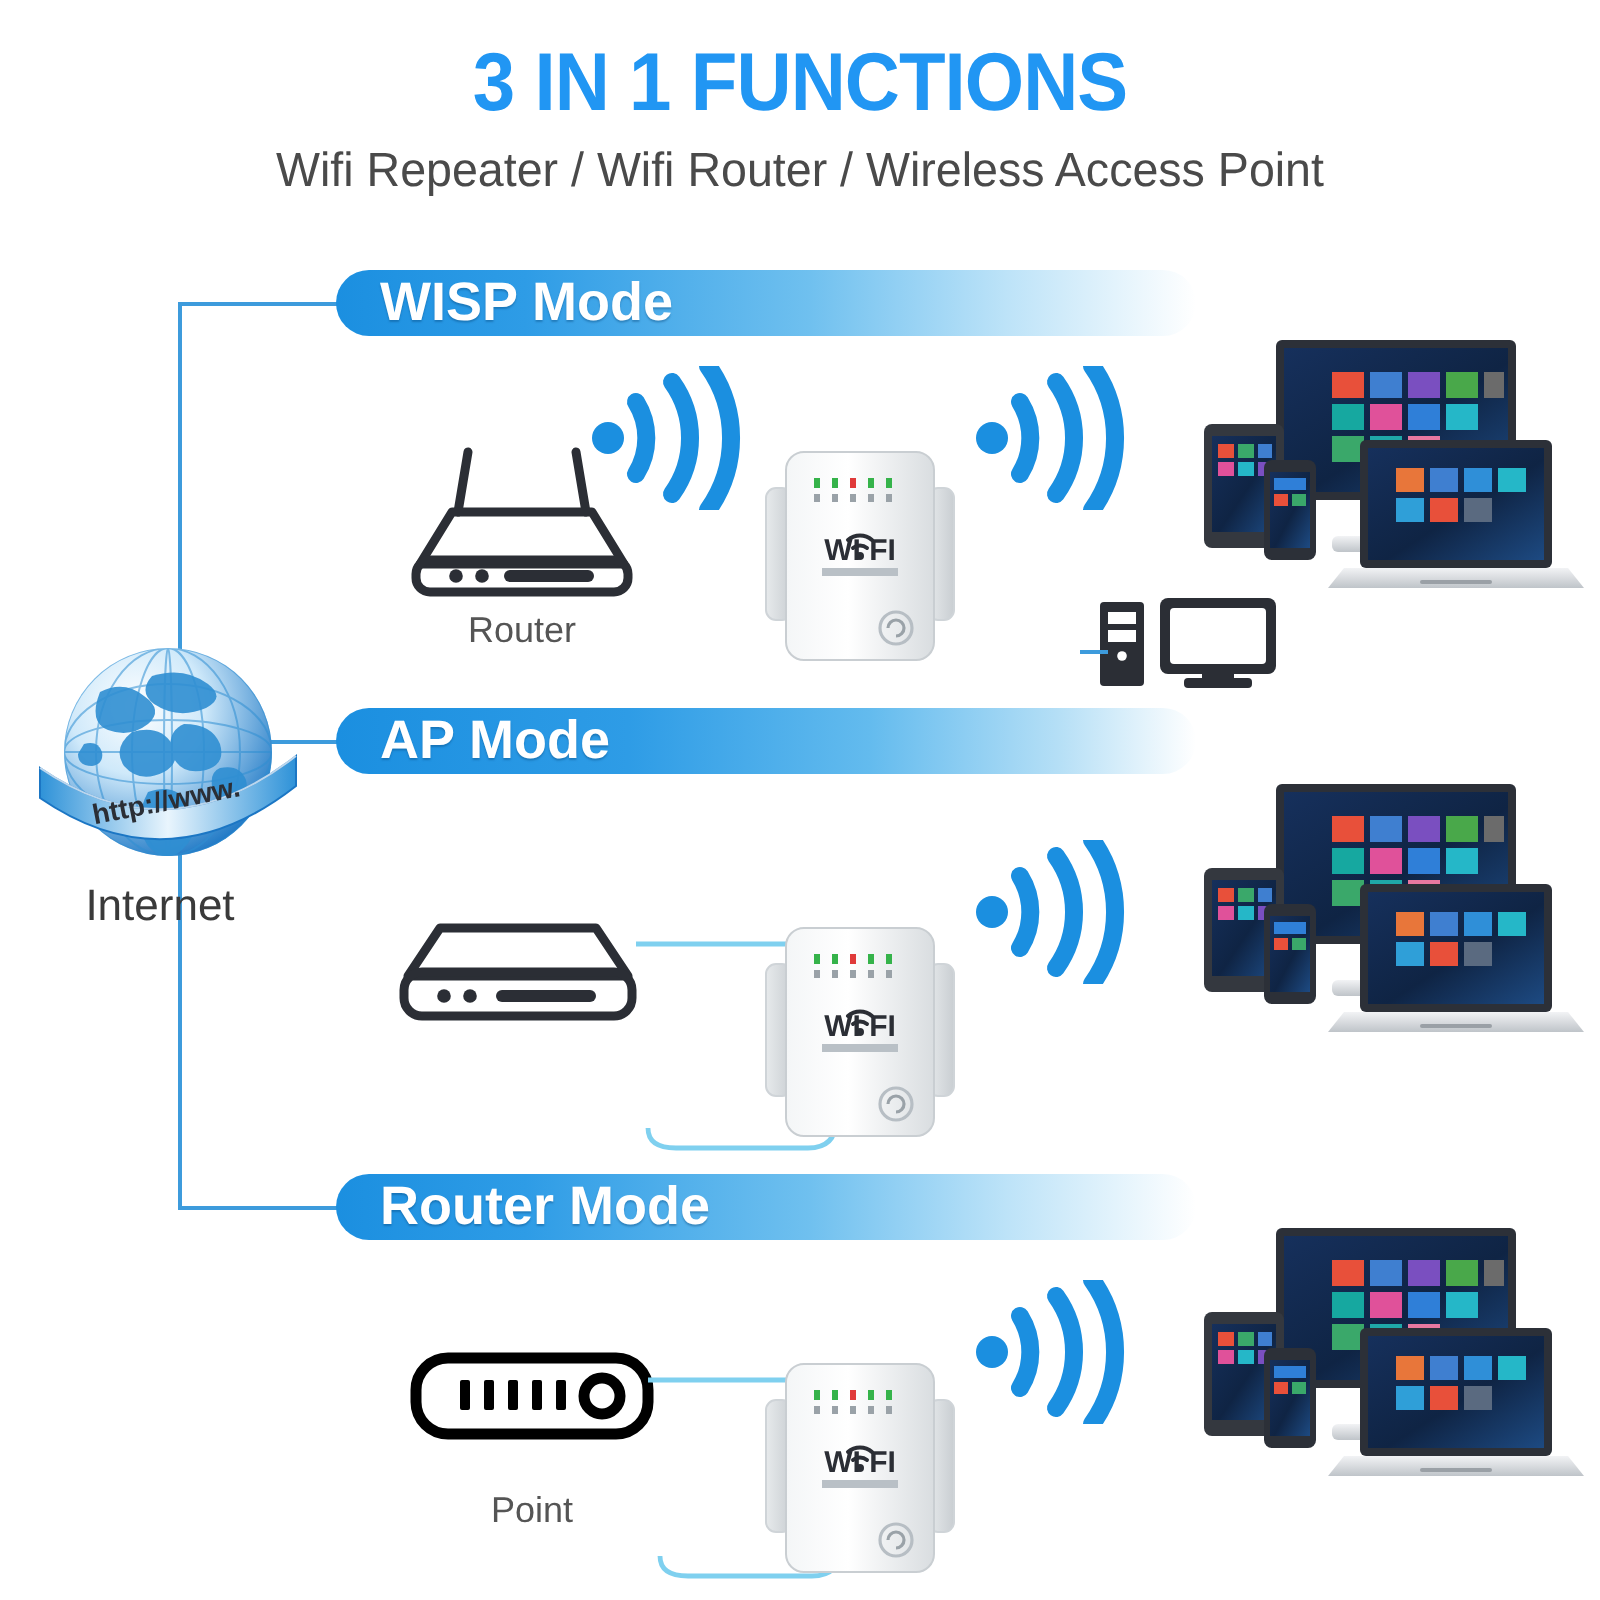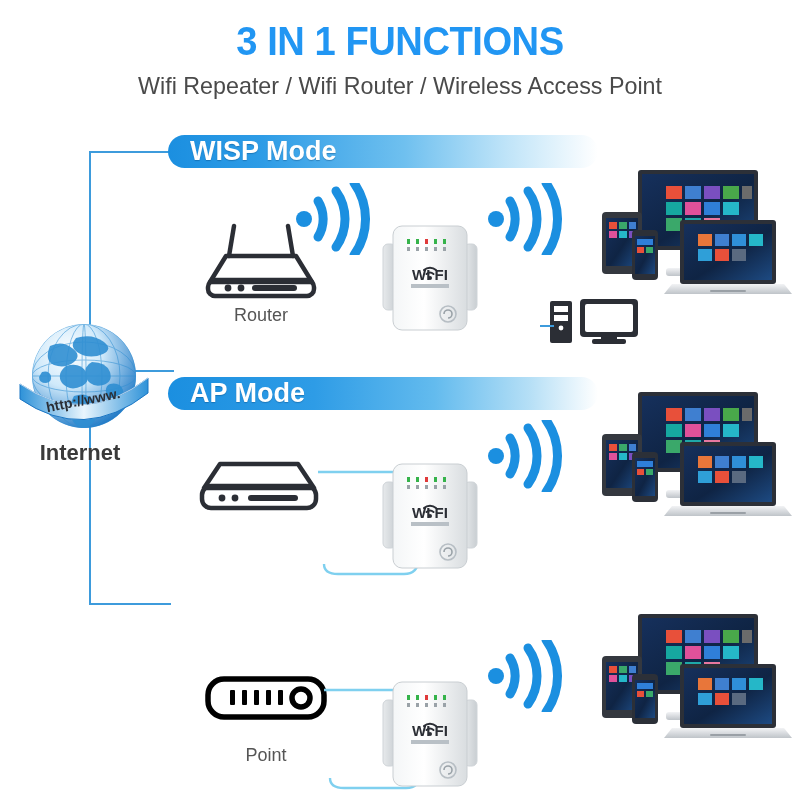--- a/index.html
+++ b/index.html
@@ -40,21 +40,21 @@
     color:#ffffff;font-size:27px;font-weight:bold;
     margin-left:22px;letter-spacing:0px;
     text-shadow:0 1px 1px rgba(0,60,110,.35);
     white-space:nowrap;
   }
 
   
   .globe-wrap{position:absolute;left:14px;top:310px;width:140px;height:140px;}
   .globe-label{
     position:absolute;left:0px;top:440px;width:160px;text-align:center;
-    font-size:22px;font-weight:bold;color:#3a3a3a;
+    font-size:22px;font-weight:normal;color:#3a3a3a;
   }
 
   
   .dev{position:absolute;}
   .cap{
     position:absolute;text-align:center;color:#555;font-size:18px;white-space:nowrap;
   }
 
   
   .rep{position:absolute;}
@@ -292,21 +292,21 @@
         <rect x="53" y="38" width="16" height="6"></rect>
         <rect x="44" y="42" width="34" height="5" rx="2"></rect>
       </g>
       <rect x="37" y="7" width="48" height="28" rx="2" fill="#ffffff"></rect>
     </svg>
   </div>
 
   <div class="spine h-spine" style="left:540px;top:325px;width:14px;"></div>
 
   <div class="banner" style="left:168px;top:354px;width:430px;
-       background:linear-gradient(to right,#1b8fe0 0%,#2e9ce6 34%,#63bbee 62%,#b5dff6 84%,#ffffff 100%);margin-top:23px;">
+       background:linear-gradient(to right,#1b8fe0 0%,#2e9ce6 34%,#63bbee 62%,#b5dff6 84%,#ffffff 100%);">
     <span class="banner-label">AP Mode</span>
   </div>
 
   <div class="dev" style="left:196px;top:458px;">
     <svg width="126" height="56" viewBox="0 0 126 56">
       <g fill="none" stroke="#2b2e35" stroke-width="4.5" stroke-linecap="round" stroke-linejoin="round">
         <path d="M24 6 h78 l16 24 h-110z"></path>
         <rect x="6" y="28" width="114" height="22" rx="9"></rect>
       </g>
       <circle cx="26" cy="40" r="3.4" fill="#2b2e35"></circle>
@@ -403,20 +403,23 @@
         <rect x="151" y="66" width="14" height="12" fill="#25b7c8"></rect>
         <rect x="100" y="81" width="14" height="12" fill="#2f9fd8"></rect>
         <rect x="117" y="81" width="14" height="12" fill="#e8503a"></rect>
         <rect x="134" y="81" width="14" height="12" fill="#5a6a80"></rect>
       </g>
       <path d="M74 116 h112 l8 10 h-128z" fill="url(#metal)"></path>
       <rect x="112" y="122" width="36" height="2" rx="1" fill="#9aa0a6"></rect>
     </svg>
   </div>
 
+  <div class="banner" style="left:168px;top:587px;width:430px;">
+    <span class="banner-label">Router Mode</span>
+  </div>
 
   <div class="dev" style="left:205px;top:676px;">
     <svg width="122" height="44" viewBox="0 0 122 44">
       <rect x="3" y="3" width="116" height="38" rx="16" fill="none" stroke="#000000" stroke-width="5.5"></rect>
       <g fill="#000000">
         <rect x="25" y="14" width="5" height="15" rx="1"></rect>
         <rect x="37" y="14" width="5" height="15" rx="1"></rect>
         <rect x="49" y="14" width="5" height="15" rx="1"></rect>
         <rect x="61" y="14" width="5" height="15" rx="1"></rect>
         <rect x="73" y="14" width="5" height="15" rx="1"></rect>

